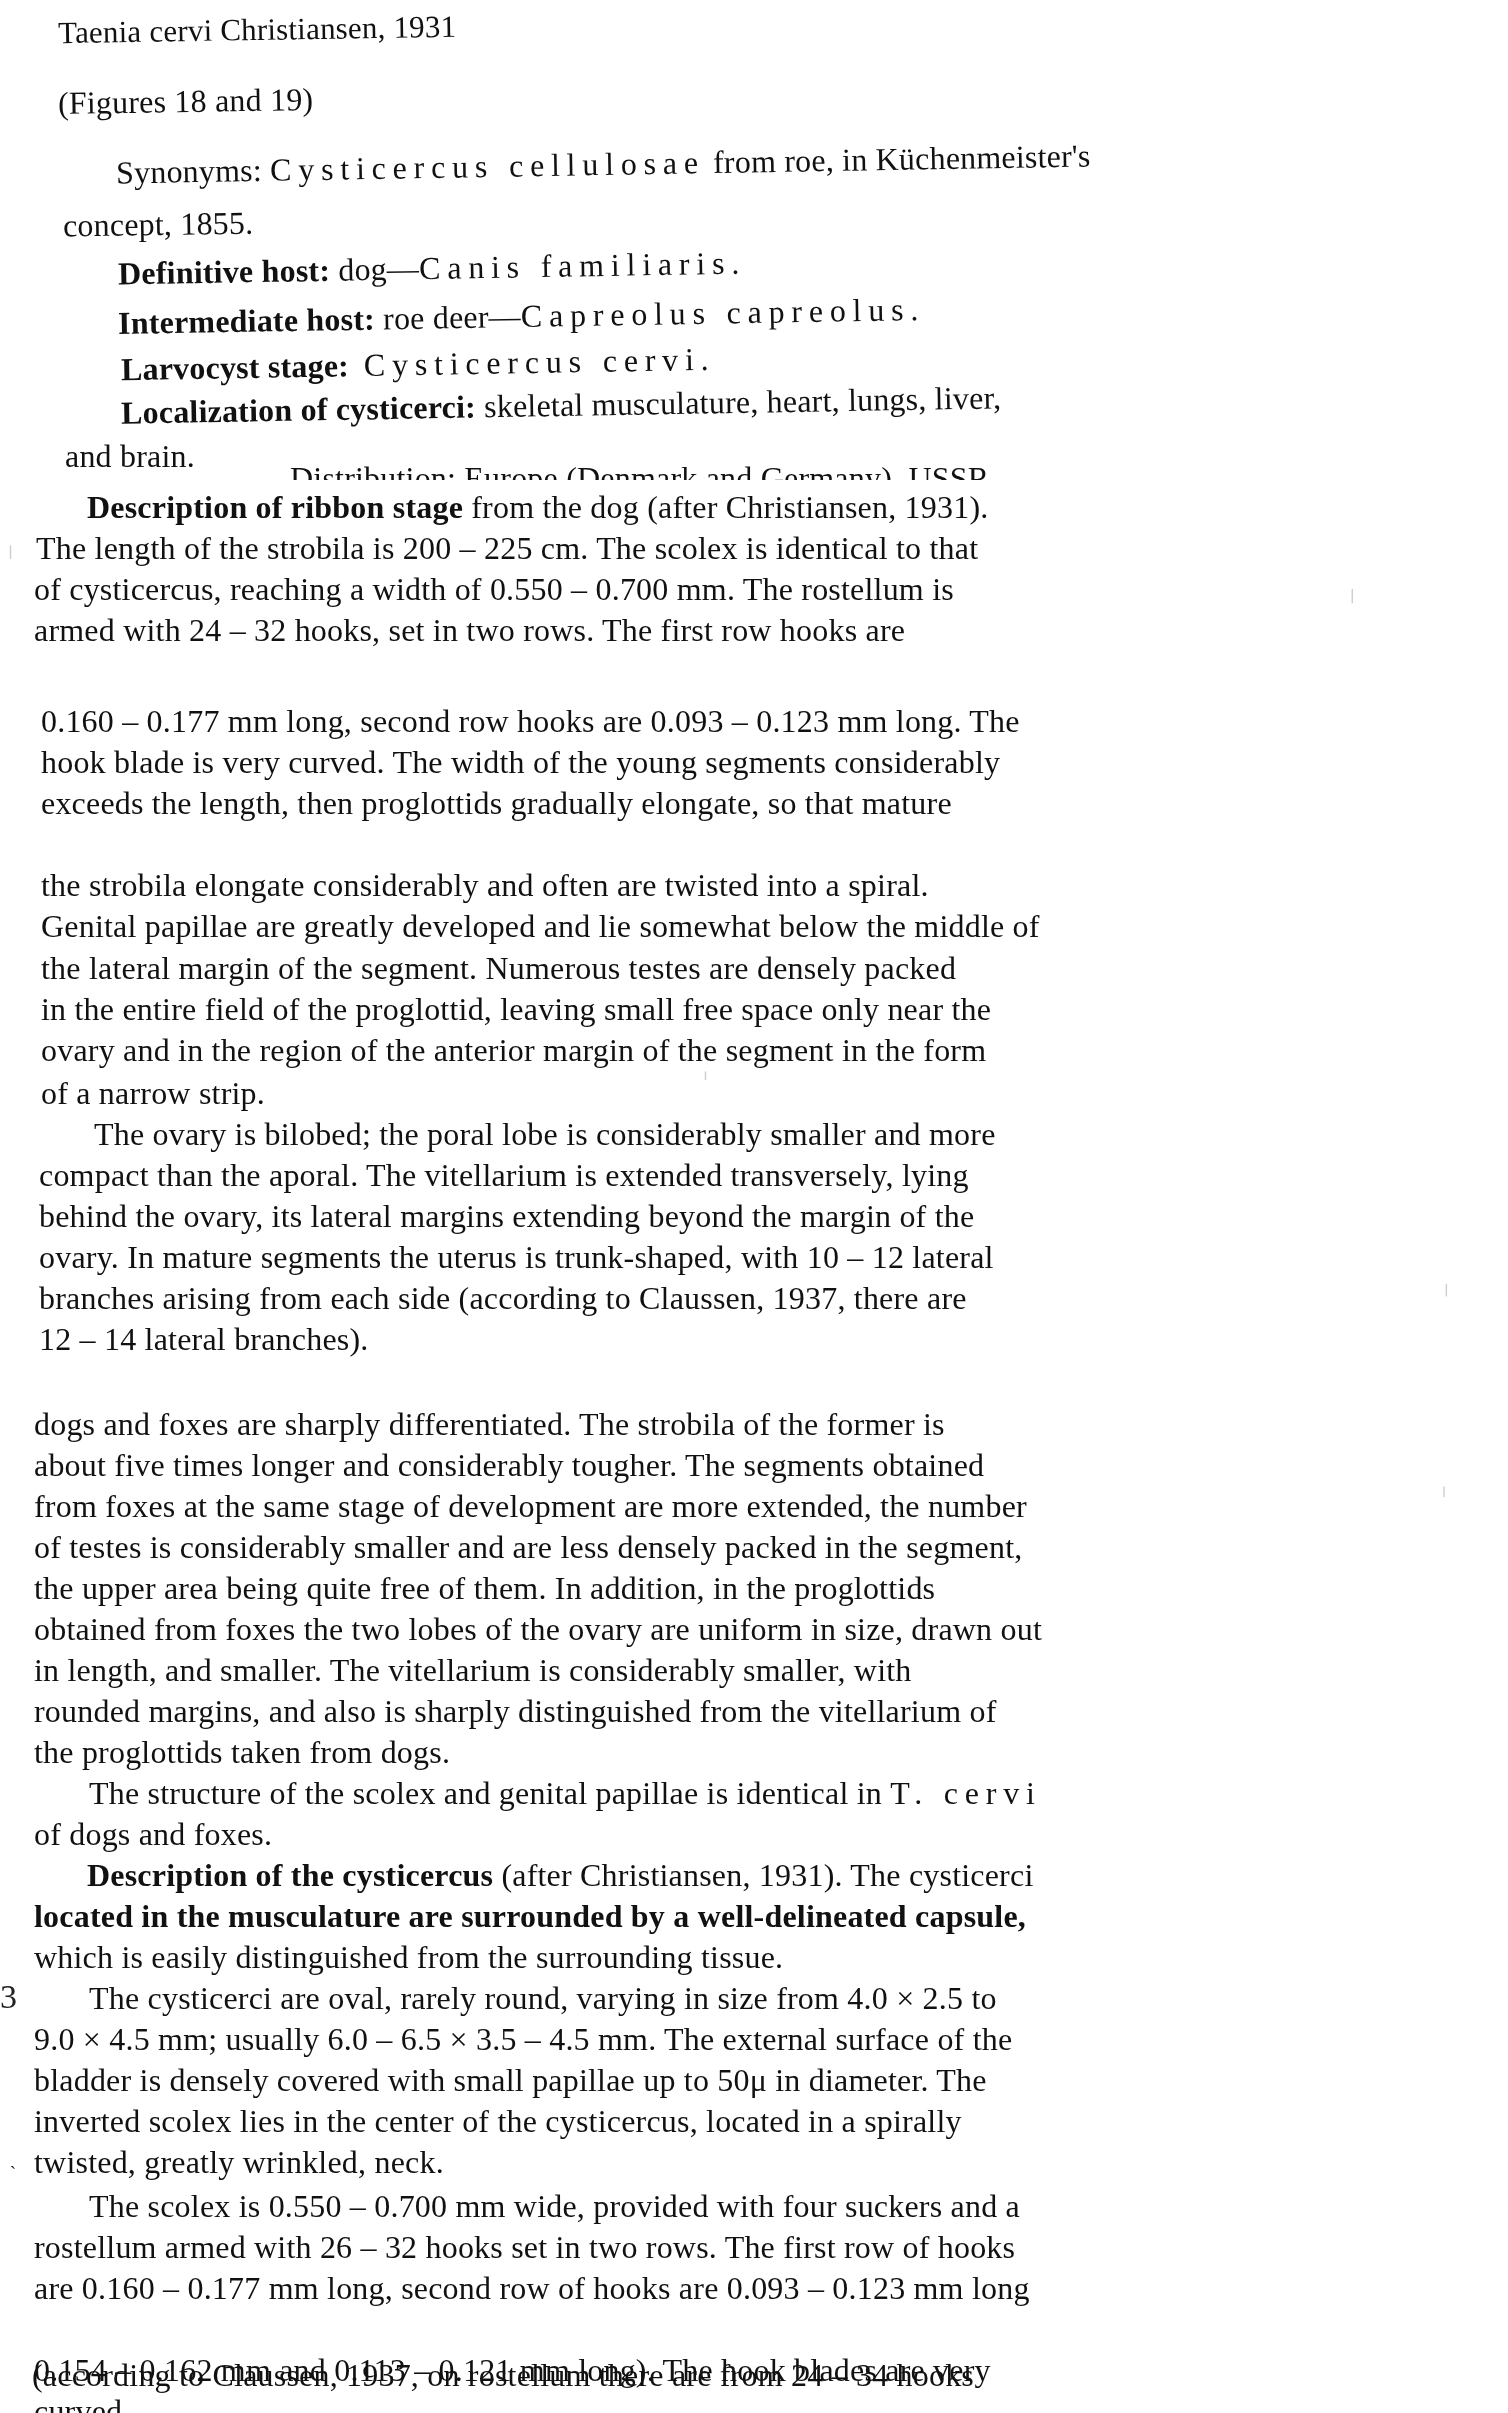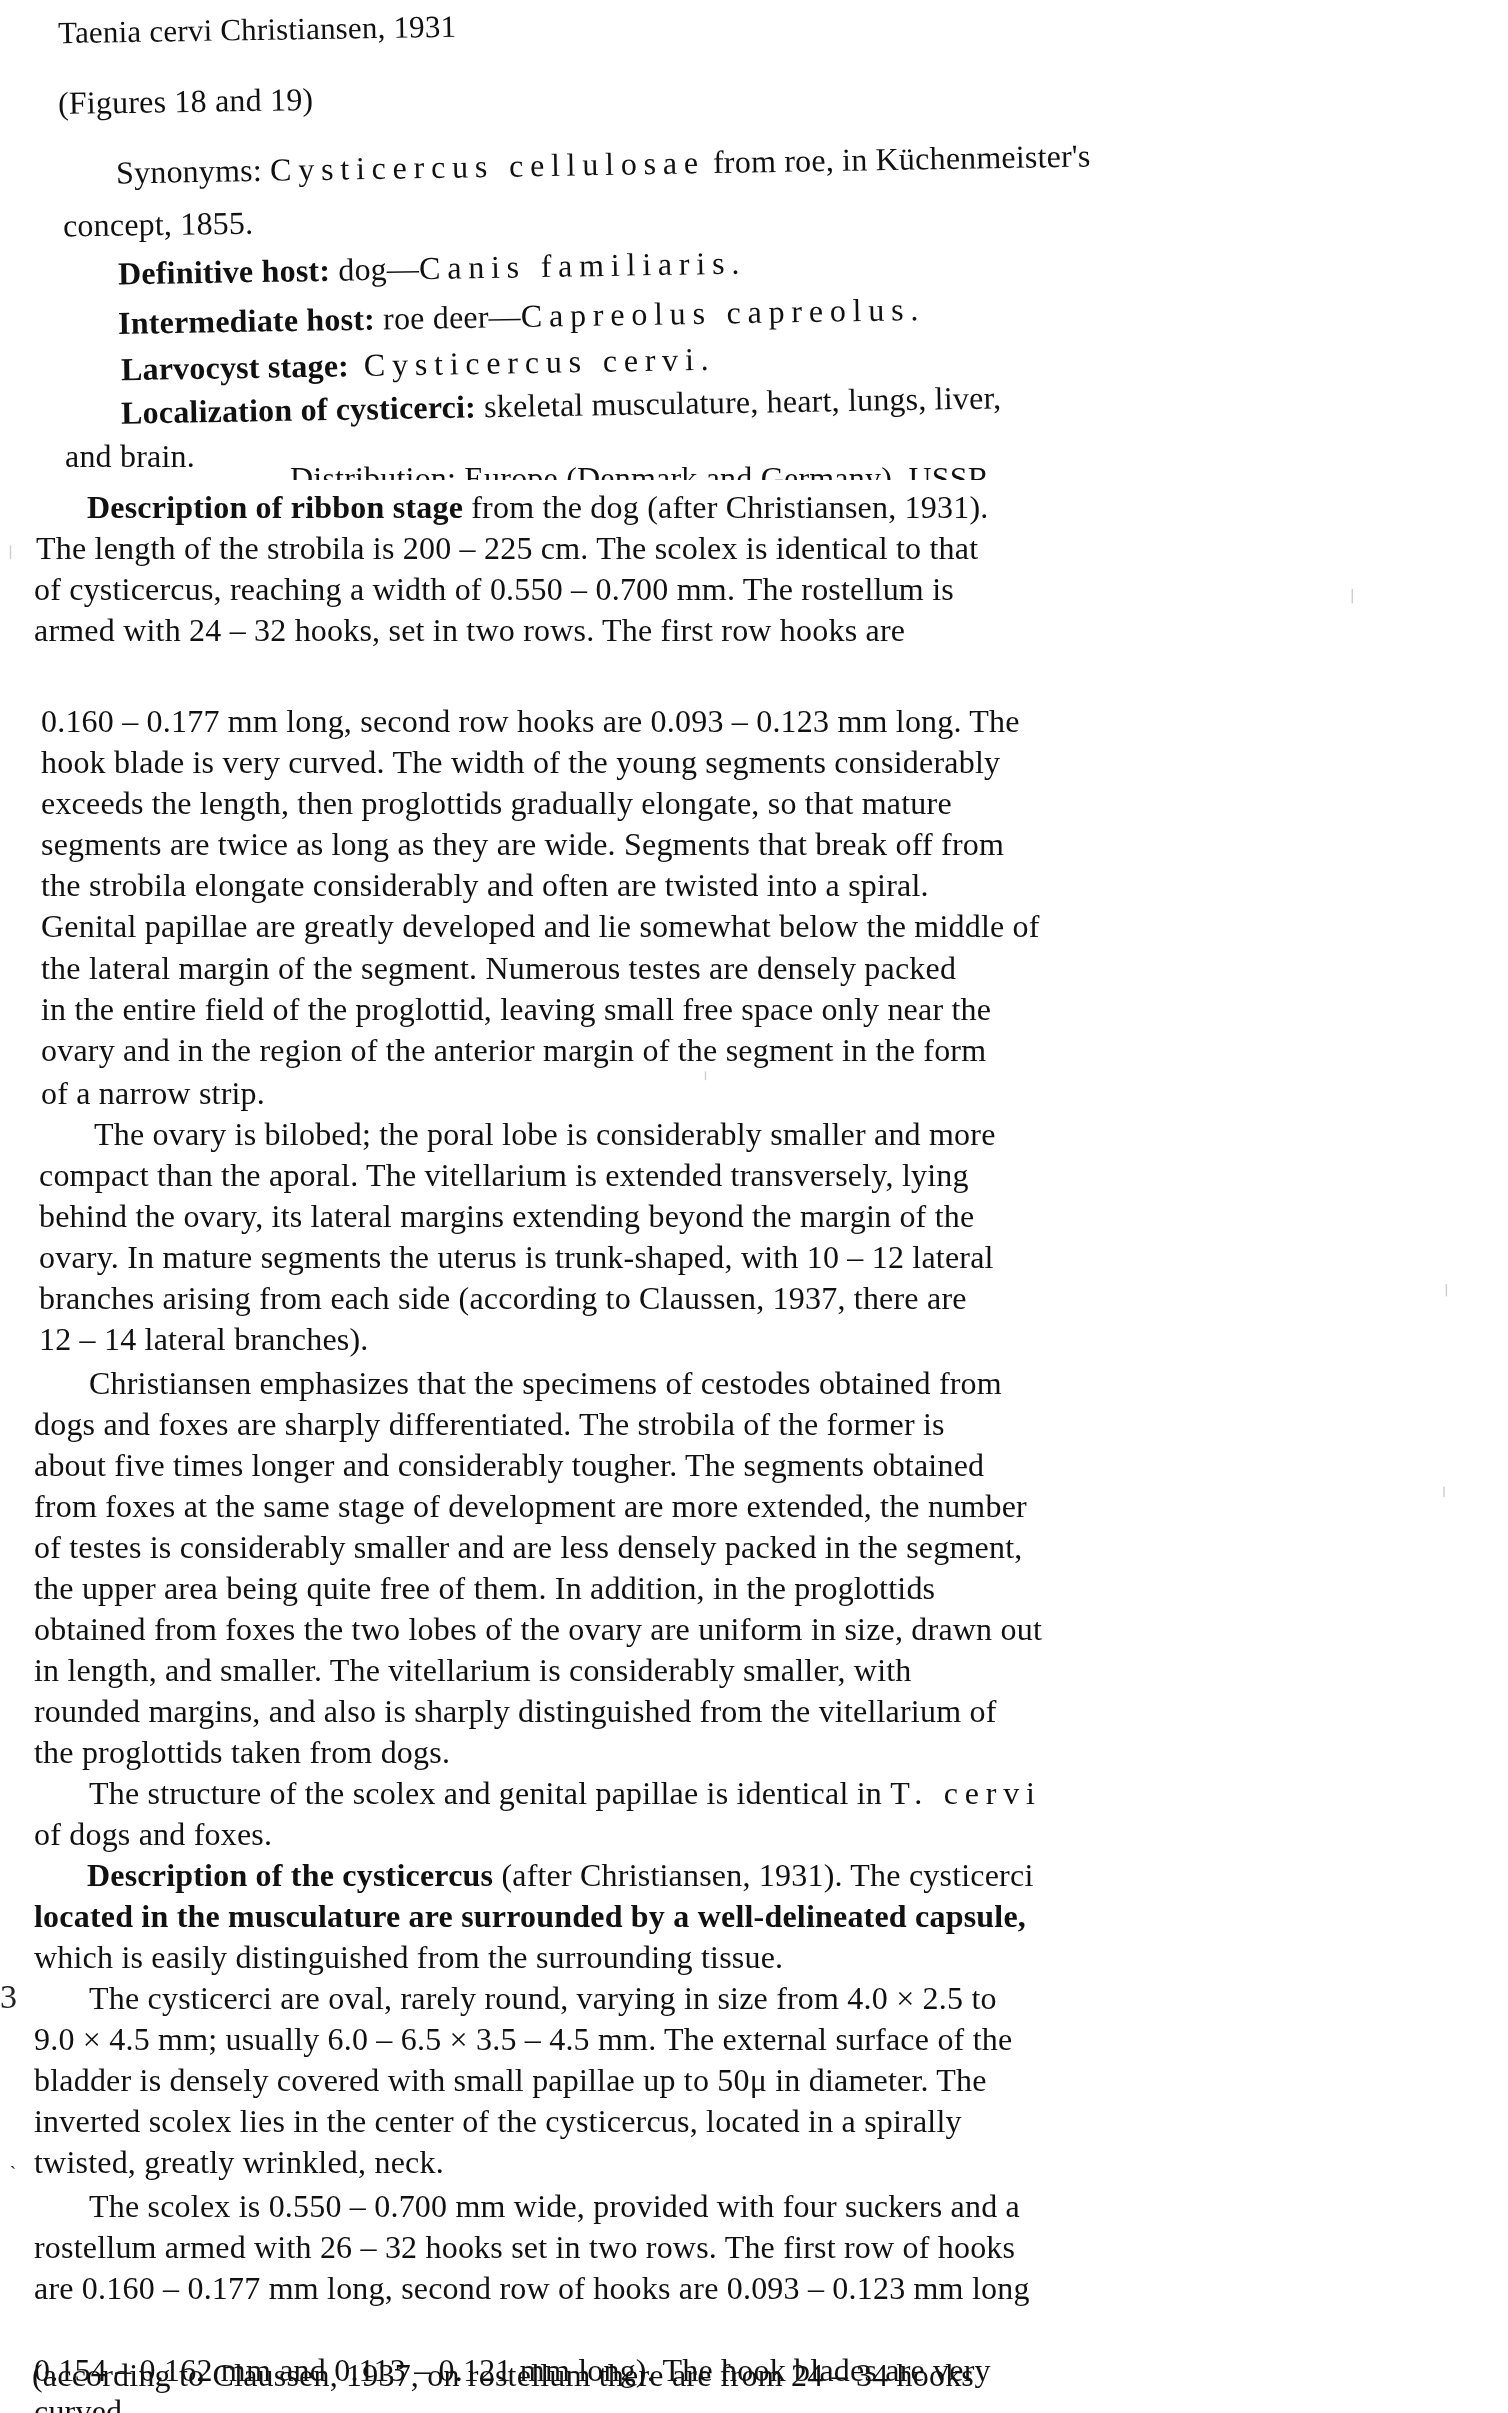--- a/index.html
+++ b/index.html
@@ -55,36 +55,34 @@
 
   <div class="line" style="left:87px; top:488px;">
     <span class="bold">Description of ribbon stage</span><span> from the dog (after  Christiansen, 1931).</span>
   </div>
   <div class="line" style="left:36px; top:529px;">The length of the strobila is 200 – 225 cm.  The scolex is identical to that</div>
   <div class="line" style="left:34px; top:570px;">of cysticercus, reaching a width of 0.550 – 0.700 mm.  The rostellum is</div>
   <div class="line" style="left:34px; top:611px;">armed with 24 – 32 hooks, set in two rows.  The first row hooks are</div>
   <div class="line" style="left:41px; top:702px;">0.160 – 0.177 mm long, second row hooks are 0.093 – 0.123 mm long.  The</div>
   <div class="line" style="left:41px; top:743px;">hook blade is very curved.  The width of the young segments considerably</div>
   <div class="line" style="left:41px; top:784px;">exceeds the length, then proglottids gradually elongate, so that mature</div>
-  <div class="line" style="left:41px; top:825px;">segments are twice as long as they are wide.  Segments that break off from</div>
   <div class="line" style="left:41px; top:866px;">the strobila elongate considerably and often are twisted into a spiral.</div>
   <div class="line" style="left:41px; top:907px;">Genital papillae are greatly developed and lie somewhat below the middle of</div>
   <div class="line" style="left:41px; top:949px;">the lateral margin of the segment.  Numerous testes are densely packed</div>
   <div class="line" style="left:41px; top:990px;">in the entire field of the proglottid, leaving small free space only near the</div>
   <div class="line" style="left:41px; top:1031px;text-align:center;">ovary and in the region of the anterior margin of the segment in the form</div>
   <div class="line" style="left:41px; top:1074px;">of a narrow strip.</div>
 
   <div class="line" style="left:94px; top:1115px;">The ovary is bilobed;  the poral lobe is considerably smaller and more</div>
   <div class="line" style="left:39px; top:1197px;">behind the ovary, its lateral margins extending beyond the margin of the</div>
   <div class="line" style="left:39px; top:1156px;">compact than the aporal.  The vitellarium is extended transversely, lying</div>
   <div class="line" style="left:39px; top:1238px;">ovary.  In mature segments the uterus is trunk-shaped, with 10 – 12 lateral</div>
   <div class="line" style="left:39px; top:1279px;">branches arising from each side (according to Claussen, 1937, there are</div>
   <div class="line" style="left:39px; top:1320px;">12 – 14 lateral branches).</div>
 
-  <div class="line" style="left:89px; top:1364px;">Christiansen emphasizes that the specimens of cestodes obtained from</div>
   <div class="line" style="left:34px; top:1405px;">dogs and foxes are sharply differentiated.  The strobila of the former is</div>
   <div class="line" style="left:34px; top:1446px;">about five times longer and considerably tougher.  The segments obtained</div>
   <div class="line" style="left:34px; top:1487px;">from foxes at the same stage of development are more extended, the number</div>
   <div class="line" style="left:34px; top:1528px;">of testes is considerably smaller and are less densely packed in the segment,</div>
   <div class="line" style="left:34px; top:1569px;">the upper area being quite free of them.  In addition, in the proglottids</div>
   <div class="line" style="left:34px; top:1610px;">obtained from foxes the two lobes of the ovary are uniform in size, drawn out</div>
   <div class="line" style="left:34px; top:1651px;">in length, and smaller.  The vitellarium is considerably smaller, with</div>
   <div class="line" style="left:34px; top:1692px;">rounded margins, and also is sharply distinguished from the vitellarium of</div>
   <div class="line" style="left:34px; top:1733px;">the proglottids taken from dogs.</div>
 

